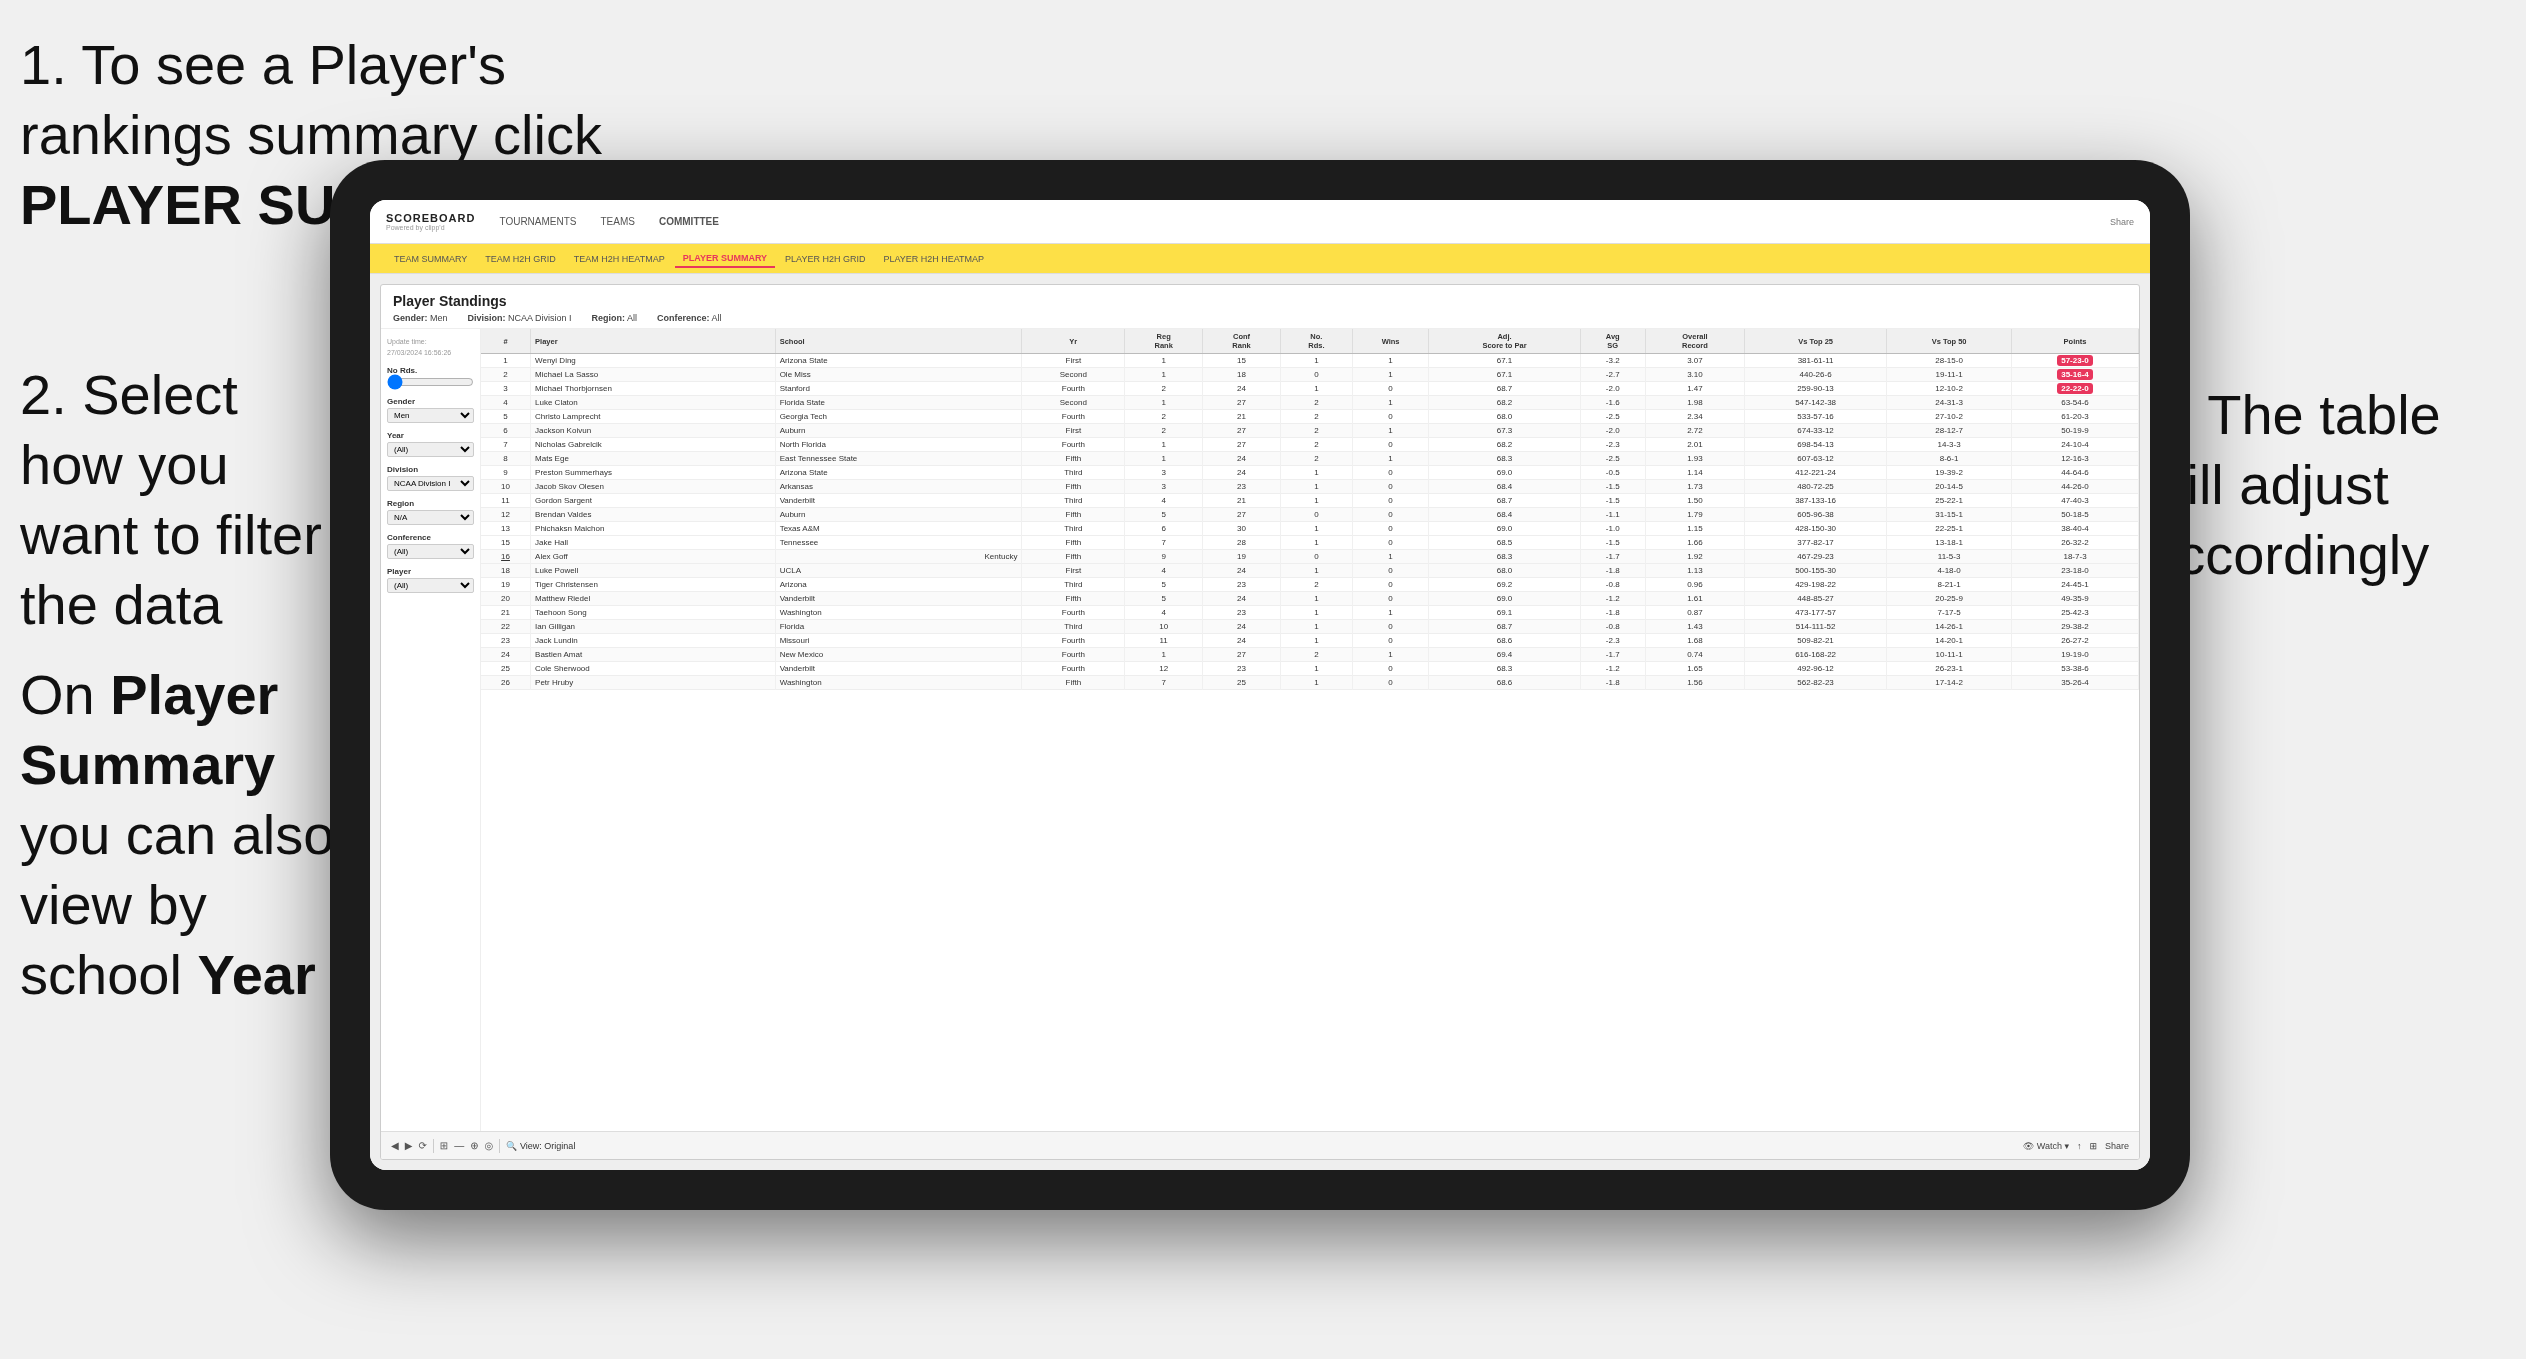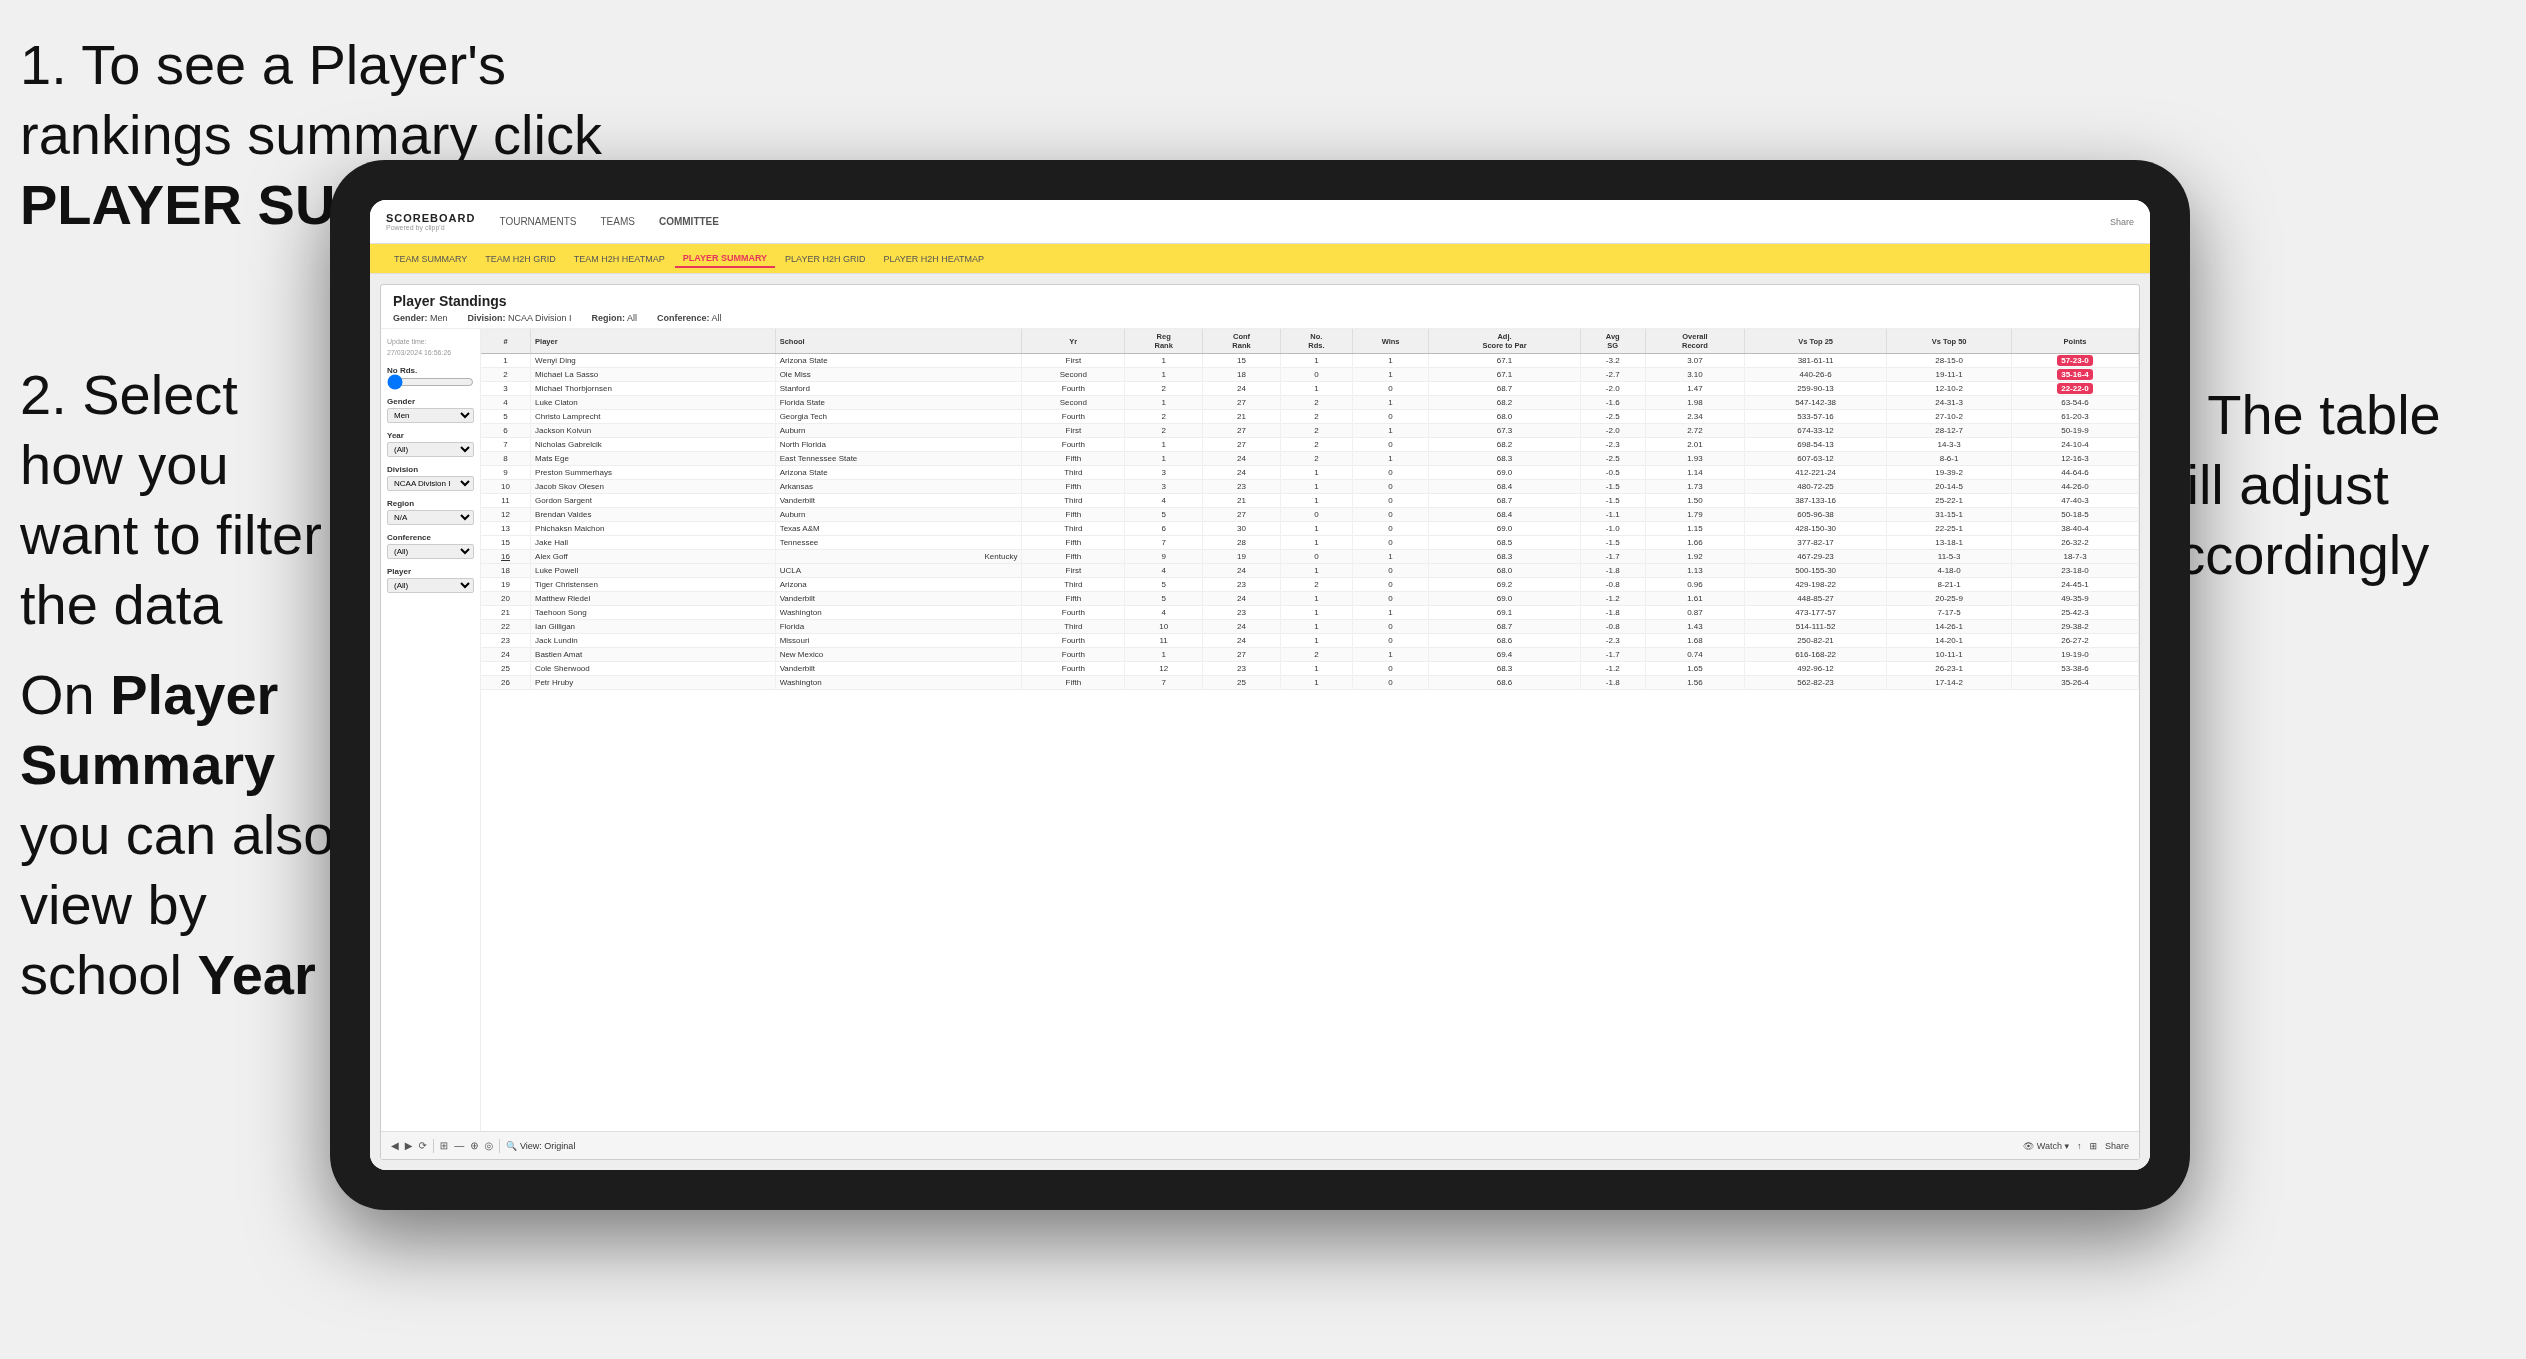--- a/index.html
+++ b/index.html
@@ -532,21 +532,21 @@
                     <td style="padding: 2px 4px; text-align: left; border-right: 1px solid rgb(240, 240, 240); white-space: nowrap; font-size: 8px;">Jack Lundin</td>
                     <td style="padding: 2px 4px; text-align: left; border-right: 1px solid rgb(240, 240, 240); white-space: nowrap; font-size: 8px;">Missouri</td>
                     <td style="padding: 2px 4px; text-align: center; border-right: 1px solid rgb(240, 240, 240); white-space: nowrap; font-size: 8px;">Fourth</td>
                     <td style="padding: 2px 4px; text-align: center; border-right: 1px solid rgb(240, 240, 240); white-space: nowrap; font-size: 8px;">11</td>
                     <td style="padding: 2px 4px; text-align: center; border-right: 1px solid rgb(240, 240, 240); white-space: nowrap; font-size: 8px;">24</td>
                     <td style="padding: 2px 4px; text-align: center; border-right: 1px solid rgb(240, 240, 240); white-space: nowrap; font-size: 8px;">1</td>
                     <td style="padding: 2px 4px; text-align: center; border-right: 1px solid rgb(240, 240, 240); white-space: nowrap; font-size: 8px;">0</td>
                     <td style="padding: 2px 4px; text-align: center; border-right: 1px solid rgb(240, 240, 240); white-space: nowrap; font-size: 8px;">68.6</td>
                     <td style="padding: 2px 4px; text-align: center; border-right: 1px solid rgb(240, 240, 240); white-space: nowrap; font-size: 8px;">-2.3</td>
                     <td style="padding: 2px 4px; text-align: center; border-right: 1px solid rgb(240, 240, 240); white-space: nowrap; font-size: 8px;">1.68</td>
-                    <td style="padding: 2px 4px; text-align: center; border-right: 1px solid rgb(240, 240, 240); white-space: nowrap; font-size: 8px;">250-82-21</td>
+                    <td style="padding: 2px 4px; text-align: center; border-right: 1px solid rgb(240, 240, 240); white-space: nowrap; font-size: 8px;">509-82-21</td>
                     <td style="padding: 2px 4px; text-align: center; border-right: 1px solid rgb(240, 240, 240); white-space: nowrap; font-size: 8px;">14-20-1</td>
                     <td style="padding: 2px 4px; text-align: center; border-right: 1px solid rgb(240, 240, 240); white-space: nowrap; font-size: 8px;">26-27-2</td>
                   </tr>
                   <tr style="border-bottom: 1px solid rgb(238, 238, 238); background: rgb(250, 250, 250);">
                     <td style="padding: 2px 4px; text-align: center; border-right: 1px solid rgb(240, 240, 240); white-space: nowrap; font-size: 8px;">24</td>
                     <td style="padding: 2px 4px; text-align: left; border-right: 1px solid rgb(240, 240, 240); white-space: nowrap; font-size: 8px;">Bastien Amat</td>
                     <td style="padding: 2px 4px; text-align: left; border-right: 1px solid rgb(240, 240, 240); white-space: nowrap; font-size: 8px;">New Mexico</td>
                     <td style="padding: 2px 4px; text-align: center; border-right: 1px solid rgb(240, 240, 240); white-space: nowrap; font-size: 8px;">Fourth</td>
                     <td style="padding: 2px 4px; text-align: center; border-right: 1px solid rgb(240, 240, 240); white-space: nowrap; font-size: 8px;">1</td>
                     <td style="padding: 2px 4px; text-align: center; border-right: 1px solid rgb(240, 240, 240); white-space: nowrap; font-size: 8px;">27</td>

